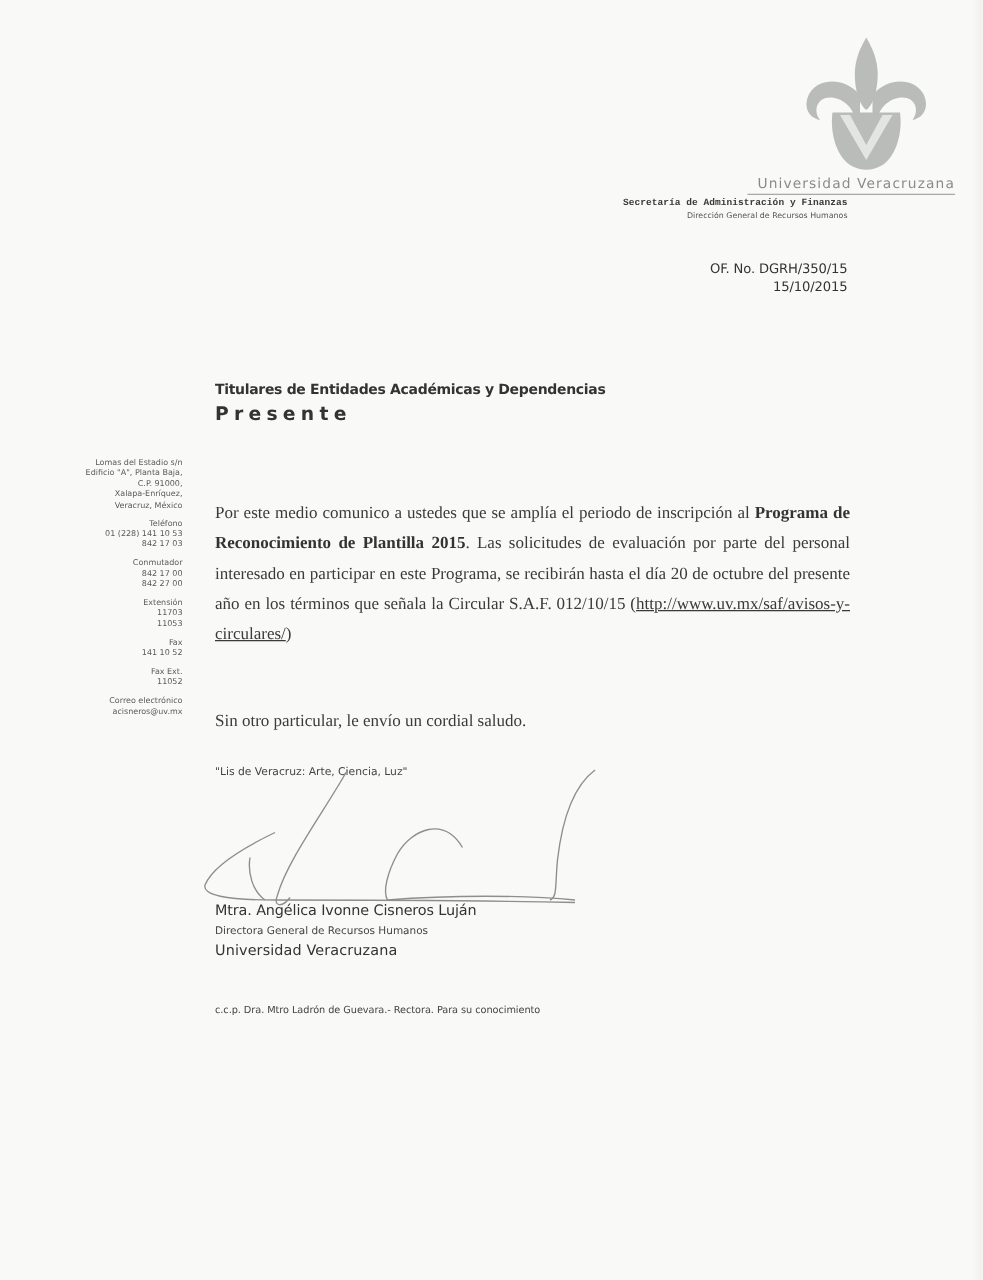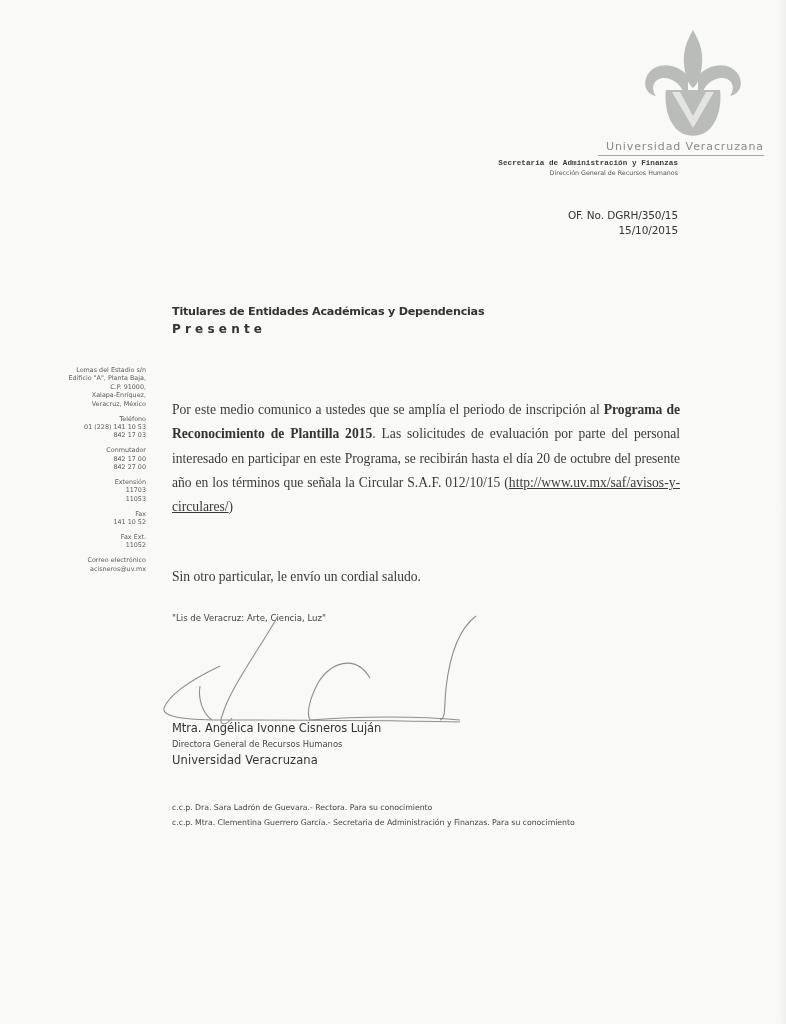--- a/index.html
+++ b/index.html
@@ -32,21 +32,21 @@
       font-size: 10.5px; color: #333;
       font-family: "DejaVu Sans", sans-serif; letter-spacing: -0.1px;
     }
     .ofno { top: 209px; }
     .date { top: 224px; }
     .addr1 {
       left: 172px; top: 305px; font-size: 11.2px; font-weight: bold;
       color: #333; font-family: "DejaVu Sans", sans-serif; letter-spacing: -0.25px;
     }
     .addr2 {
-      left: 172px; top: 322px; font-size: 12px; font-weight: bold;
+      left: 172px; top: 322px; font-size: 15px; font-weight: bold;
       color: #333; letter-spacing: 4.2px;
       font-family: "DejaVu Sans", sans-serif;
     }
     .sidebar {
       left: 30px; top: 366px; width: 116px; text-align: right;
       font-size: 6.4px; line-height: 8.4px; color: #5a5a5a;
       font-family: "DejaVu Sans", sans-serif;
     }
     .sidebar .blk { margin-bottom: 6.5px; }
     .body-para {
@@ -160,15 +160,14 @@
   <path d="M210 70 C195 45 170 55 158 75 C150 90 146 105 150 112"></path>
   <path d="M316 8 C300 20 290 45 286 80 C284 100 286 110 280 112"></path>
   <path d="M150 112 C200 108 260 108 300 112"></path>
 </svg>
 
 <div class="abs sig-name">Mtra. Angélica Ivonne Cisneros Luján</div>
 <div class="abs sig-title">Directora General de Recursos Humanos</div>
 <div class="abs sig-uv">Universidad Veracruzana</div>
 
 <div class="abs ccp">
-  <div>c.c.p. Dra. Sara Ladrón de Guevara.- Rectora. Para su conocimiento</div>
-  <div>c.c.p. Mtra. Clementina Guerrero García.- Secretaria de Administración y Finanzas. Para su conocimiento</div>
+  <div>c.c.p. Dra. Mtro Ladrón de Guevara.- Rectora. Para su conocimiento</div>
 </div>
 
 </body></html>

